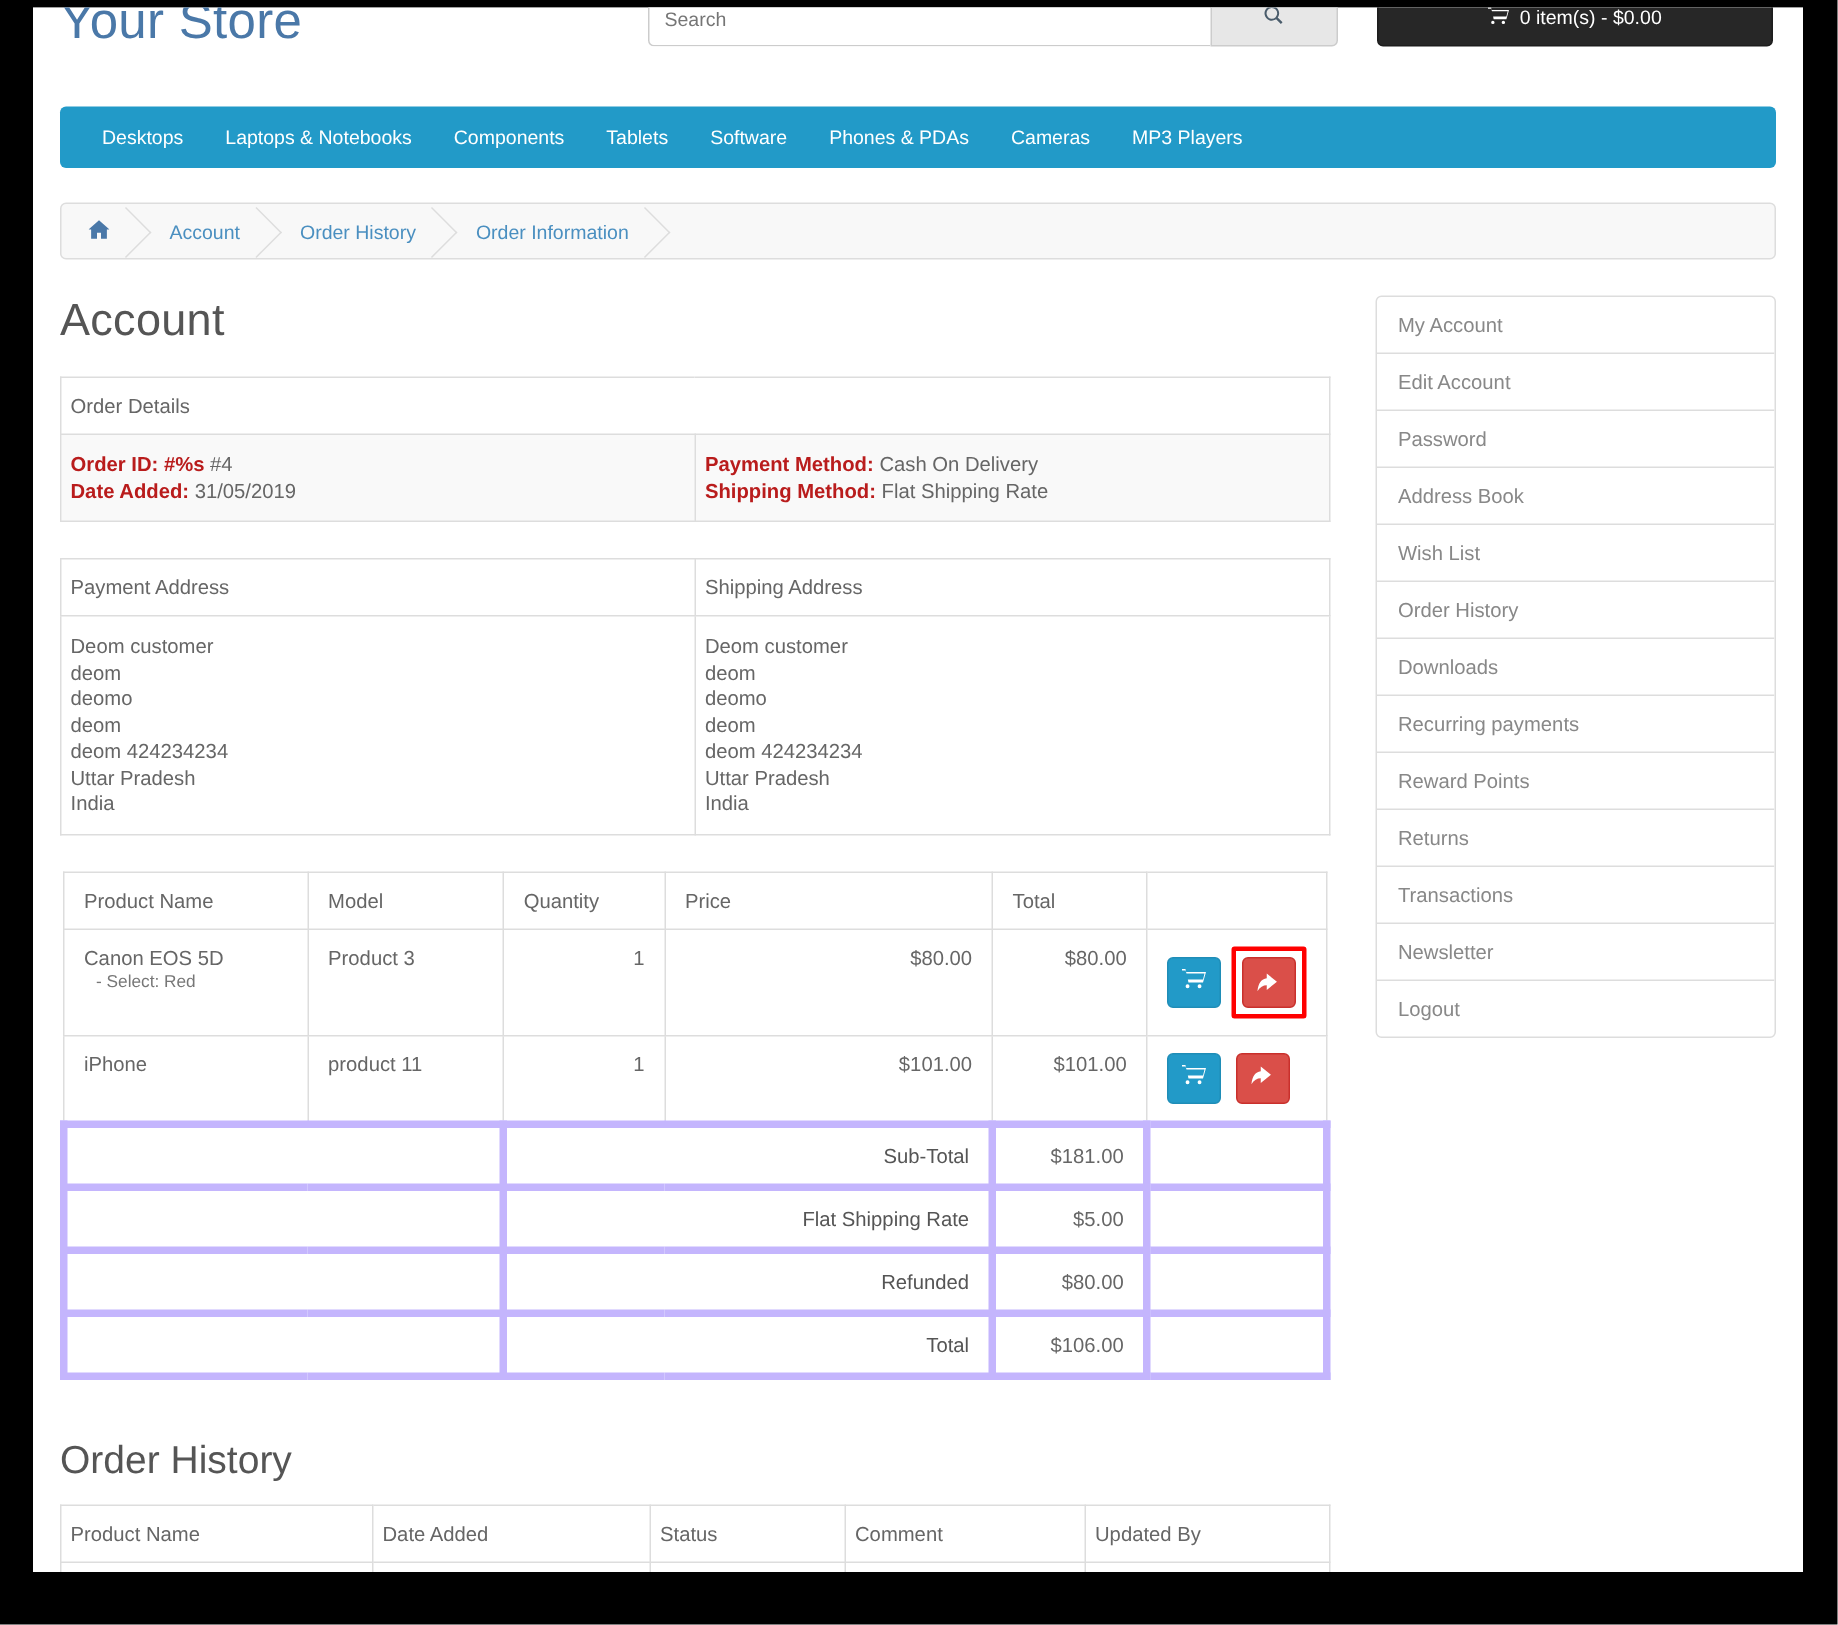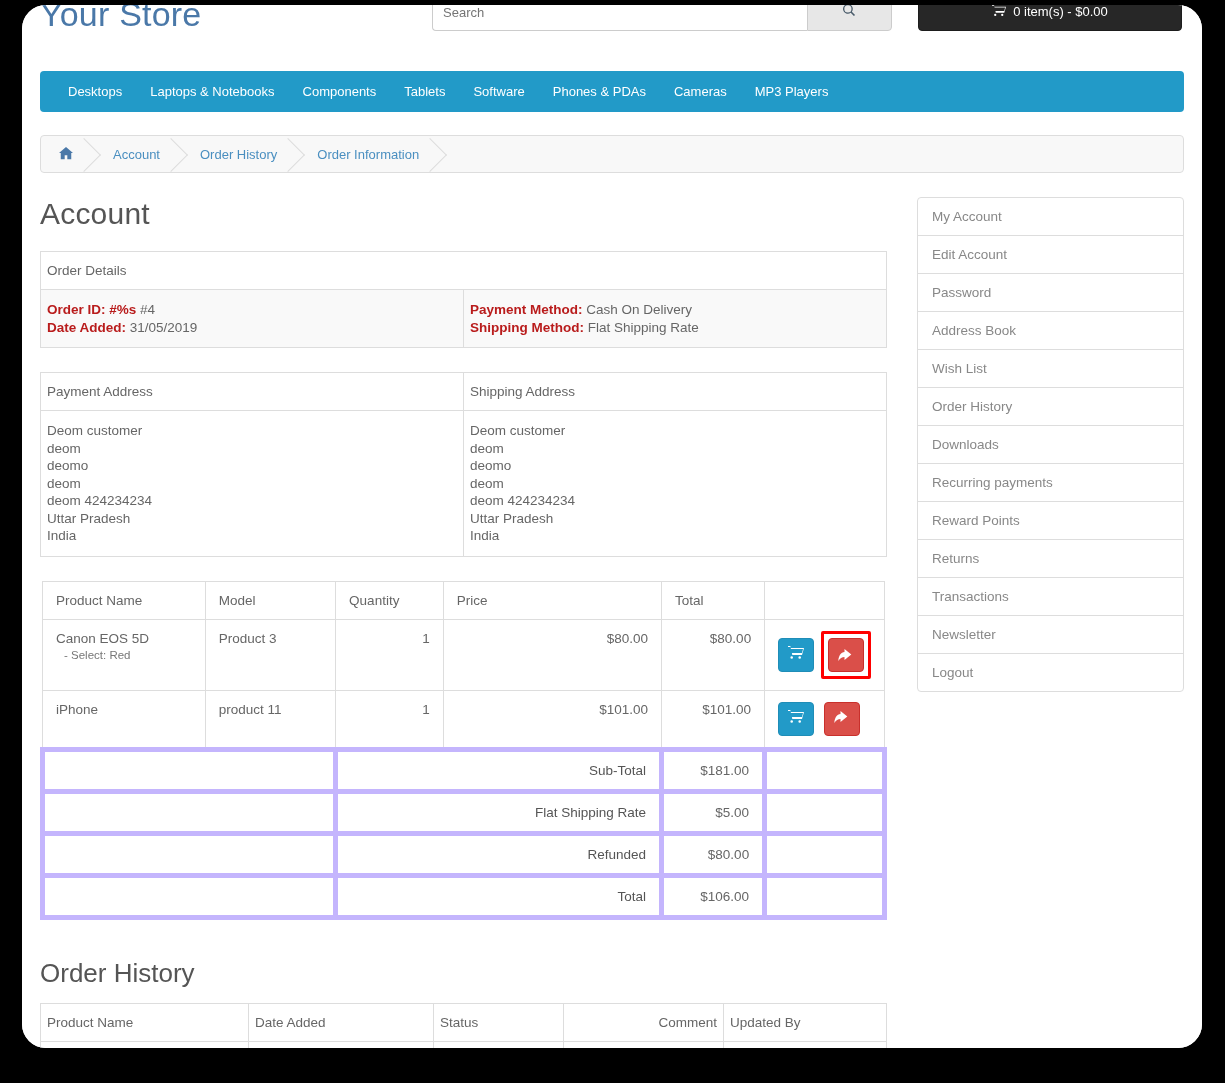--- a/index.html
+++ b/index.html
@@ -10,21 +10,20 @@
     font-family:"Liberation Sans", sans-serif;
     overflow:hidden;
   }
   
   #viewport{
     position:absolute;
     left:22px; top:5px;
     width:1180px; height:1043px;
     background:#ffffff;
     overflow:hidden;
-    border-radius:24px;
   }
   #page{
     position:relative;
     width:1180px;
     background:#fff;
   }
 
   
   .header-row{
     position:relative;
@@ -239,21 +238,21 @@
 
   
   tr.tot td{ border:5px solid #c4b5fd; }
   td.blank{ border-right:1px solid #ddd; }
 
   
   table.hist th{ text-align:left; }
   table.hist .c1{ width:208px; }
   table.hist .c2{ width:185px; }
   table.hist .c3{ width:130px; }
-  table.hist .c4{ width:160px;text-align:right; }
+  table.hist .c4{ width:160px; }
 
   
   ul.side-list{
     list-style:none;
     margin:0; padding:0;
     border:1px solid #ddd;
     border-radius:4px;
     overflow:hidden;
   }
   ul.side-list li{

